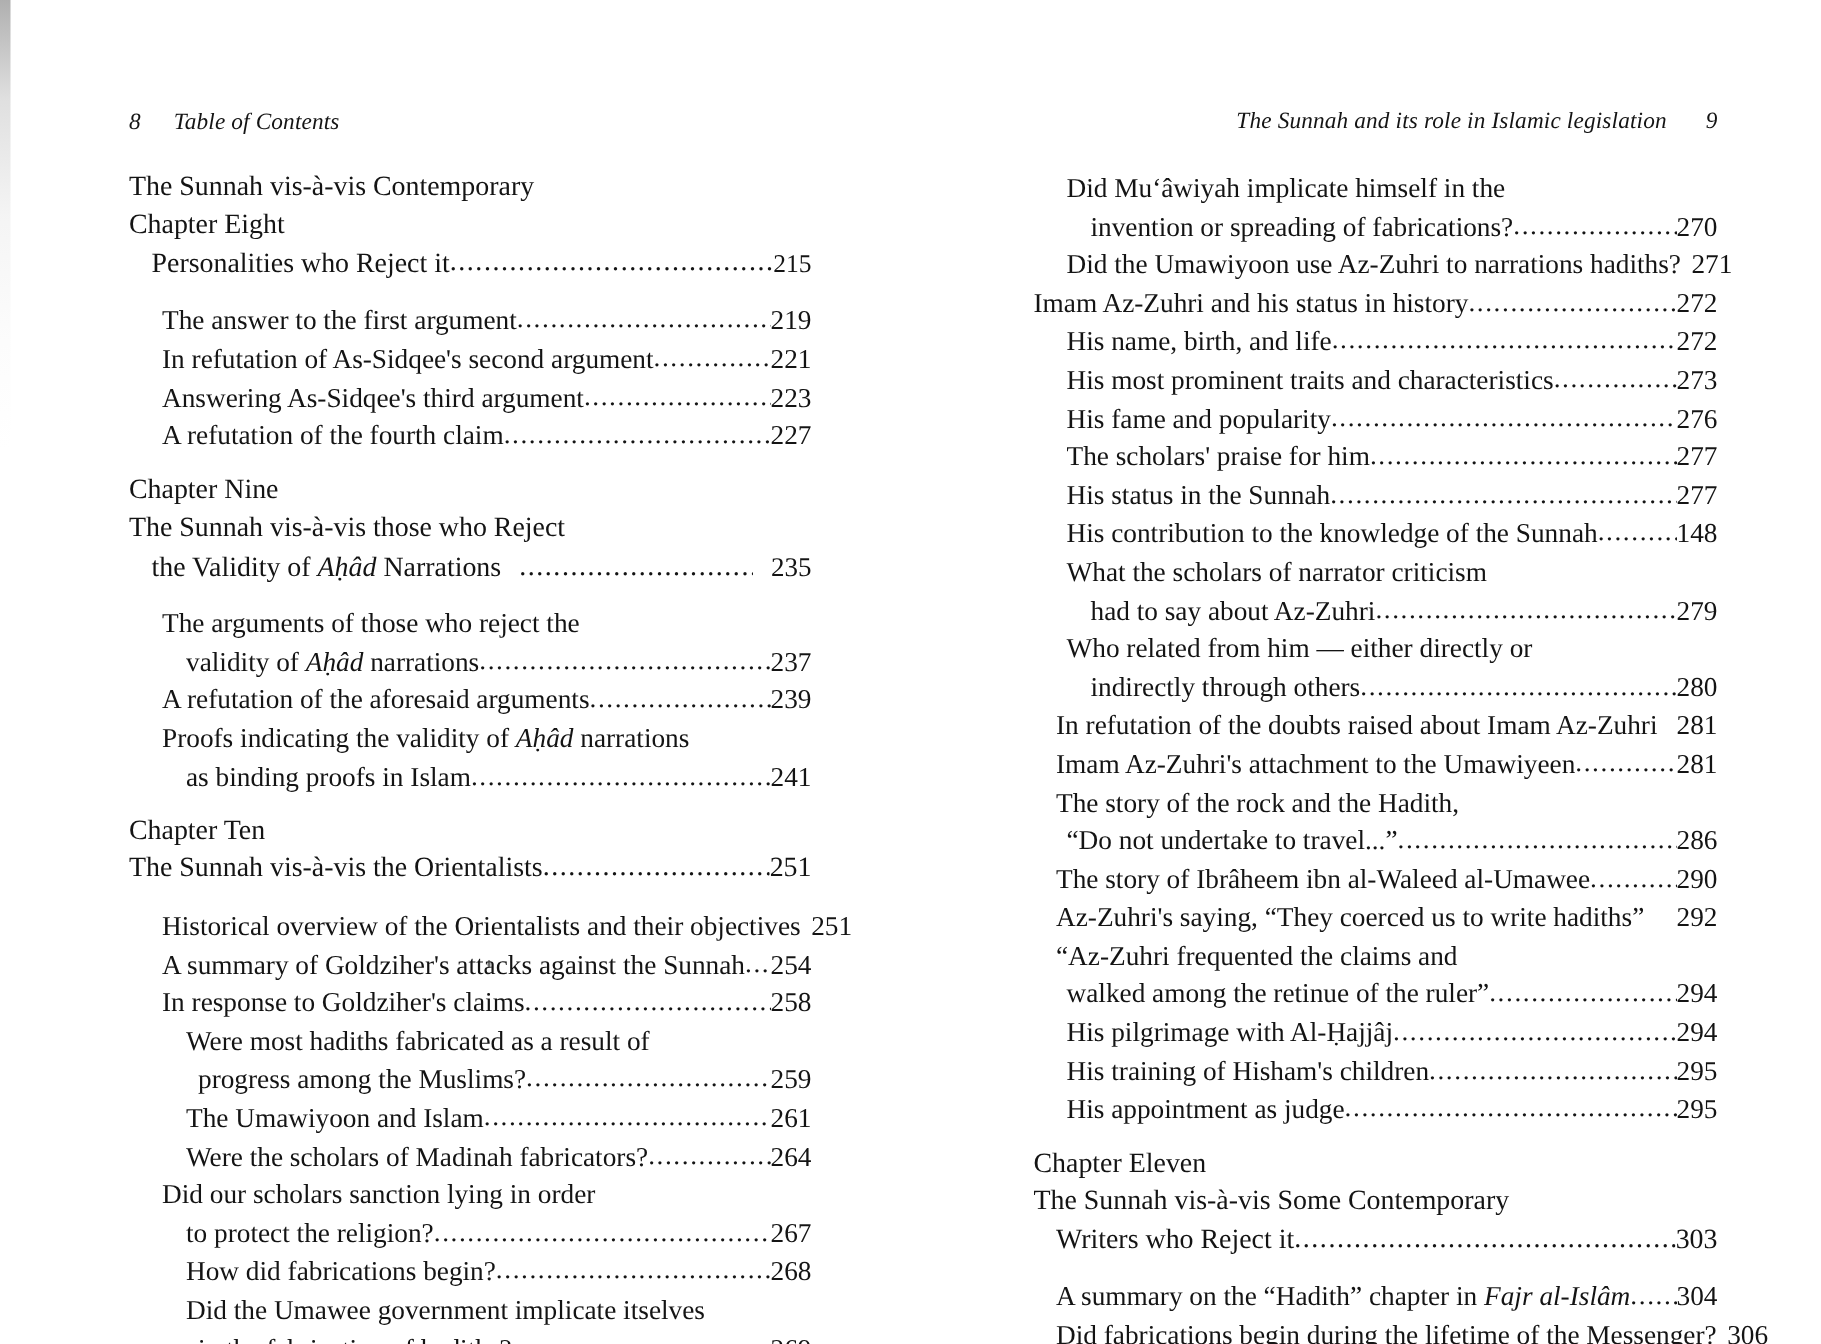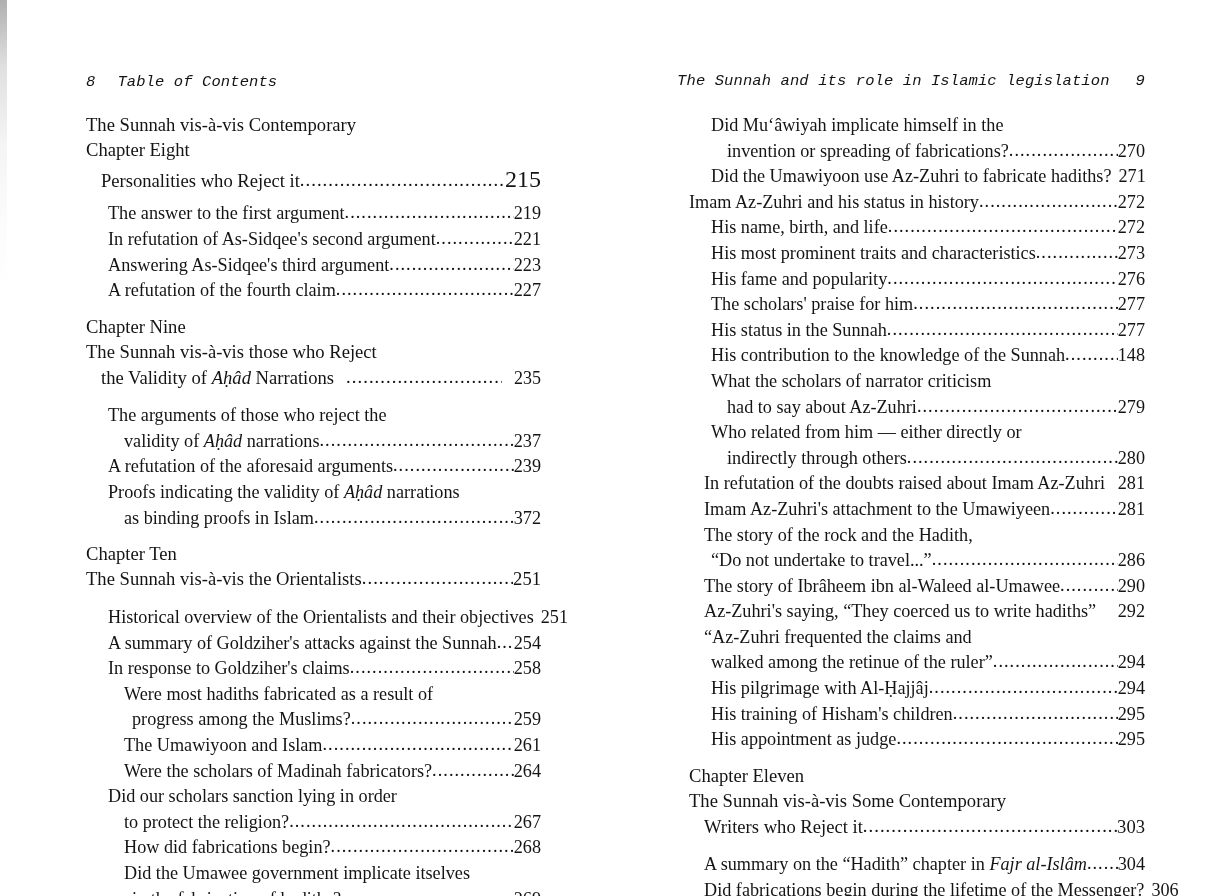--- a/index.html
+++ b/index.html
@@ -38,21 +38,20 @@
     inset: 0;
   }
 
   
   .runhead {
     position: absolute;
     font-style: italic;
     font-size: 15.5px;
     letter-spacing: .1px;
     white-space: nowrap;
-    font-family: Liberation Mono, monospace;
   }
   .runhead .folio {
     font-style: italic;
     font-weight: normal;
   }
   .runhead-left  { left: 86px;  top: 73px; }
   .runhead-left .folio { margin-right: 22px; }
   .runhead-right { right: 69px; top: 72px; text-align: center; }
   .runhead-right .folio { margin-left: 26px; }
 
@@ -148,21 +147,21 @@
     <span>The Sunnah and its role in Islamic legislation</span><span class="folio">9</span>
   </div>
 
   <div class="col col-left">
       <div>
         <div class="chap-title i0">The Sunnah vis-à-vis Contemporary</div>
         <div class="chap-title i0">Chapter Eight</div>
         <div class="toc-line i1" style="font-size: 18.6px;">
           <span class="txt">Personalities who Reject it</span>
           <span class="leader" style="font-size: 18.6px;"></span>
-          <span class="pg" style="font-size: 24px;">215</span>
+          <span class="pg" style="font-size: 17px;">215</span>
         </div>
       </div>
       <div class="toc-line i2 gap-after-chap">
         <span class="txt">The answer to the first argument</span>
         <span class="leader"></span>
         <span class="pg">219</span>
       </div>
       <div class="toc-line i2">
         <span class="txt">In refutation of As-Sidqee's second argument</span>
         <span class="leader"></span>
@@ -201,21 +200,21 @@
         <span class="leader"></span>
         <span class="pg">239</span>
       </div>
       <div class="toc-line i2 cont">
         <span class="txt">Proofs indicating the validity of <i>Aḥâd</i> narrations</span>
         <span class="leader"></span>
       </div>
       <div class="toc-line i3">
         <span class="txt">as binding proofs in Islam</span>
         <span class="leader"></span>
-        <span class="pg">372</span>
+        <span class="pg">241</span>
       </div>
       <div class="gap-before-chap">
         <div class="chap-title i0">Chapter Ten</div>
         <div class="toc-line i0" style="font-size: 18.6px;">
           <span class="txt">The Sunnah vis-à-vis the Orientalists</span>
           <span class="leader" style="font-size: 18.6px;"></span>
           <span class="pg" style="font-size: 18.6px;">251</span>
         </div>
       </div>
       <div class="toc-line i2 nodots gap-after-chap">
@@ -281,21 +280,21 @@
       <div class="toc-line i2 cont">
         <span class="txt">Did Muʻâwiyah implicate himself in the</span>
         <span class="leader"></span>
       </div>
       <div class="toc-line i3">
         <span class="txt">invention or spreading of fabrications?</span>
         <span class="leader"></span>
         <span class="pg">270</span>
       </div>
       <div class="toc-line i2 nodots">
-        <span class="txt">Did the Umawiyoon use Az-Zuhri to fabricate hadiths?</span>
+        <span class="txt">Did the Umawiyoon use Az-Zuhri to narrations hadiths?</span>
         <span class="leader"></span>
         <span class="pg">271</span>
       </div>
       <div class="toc-line i0">
         <span class="txt">Imam Az-Zuhri and his status in history</span>
         <span class="leader"></span>
         <span class="pg">272</span>
       </div>
       <div class="toc-line i2">
         <span class="txt">His name, birth, and life</span>

